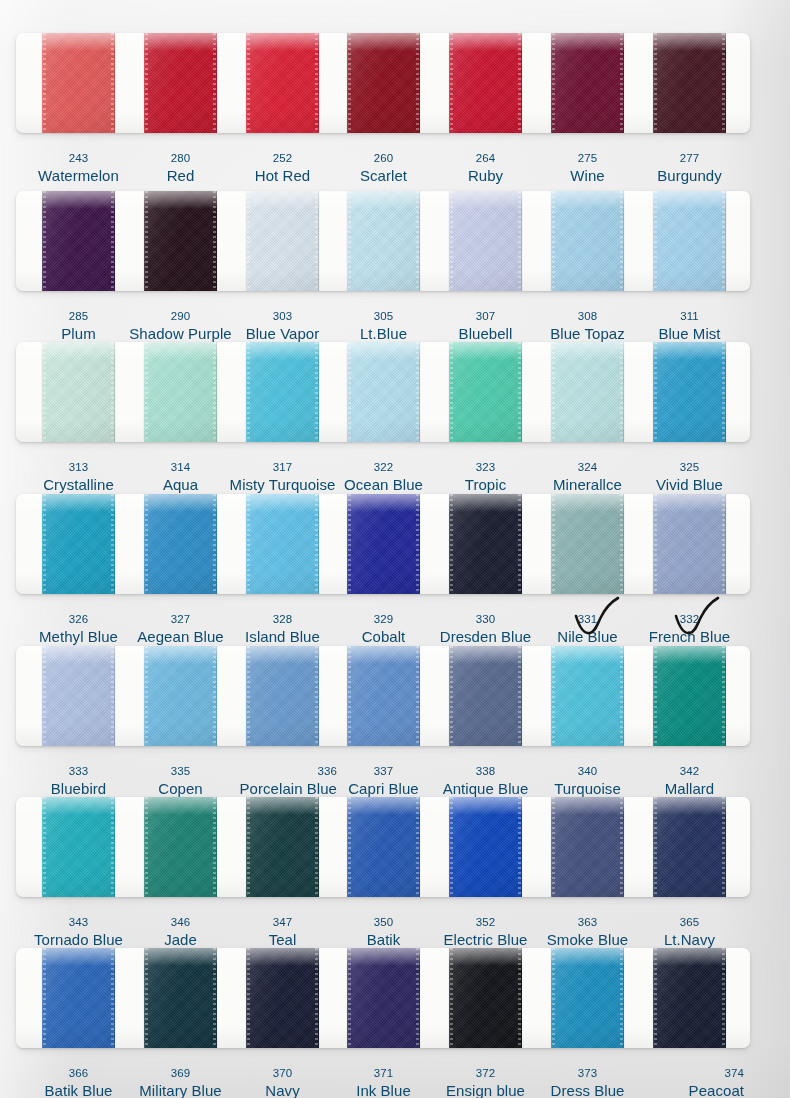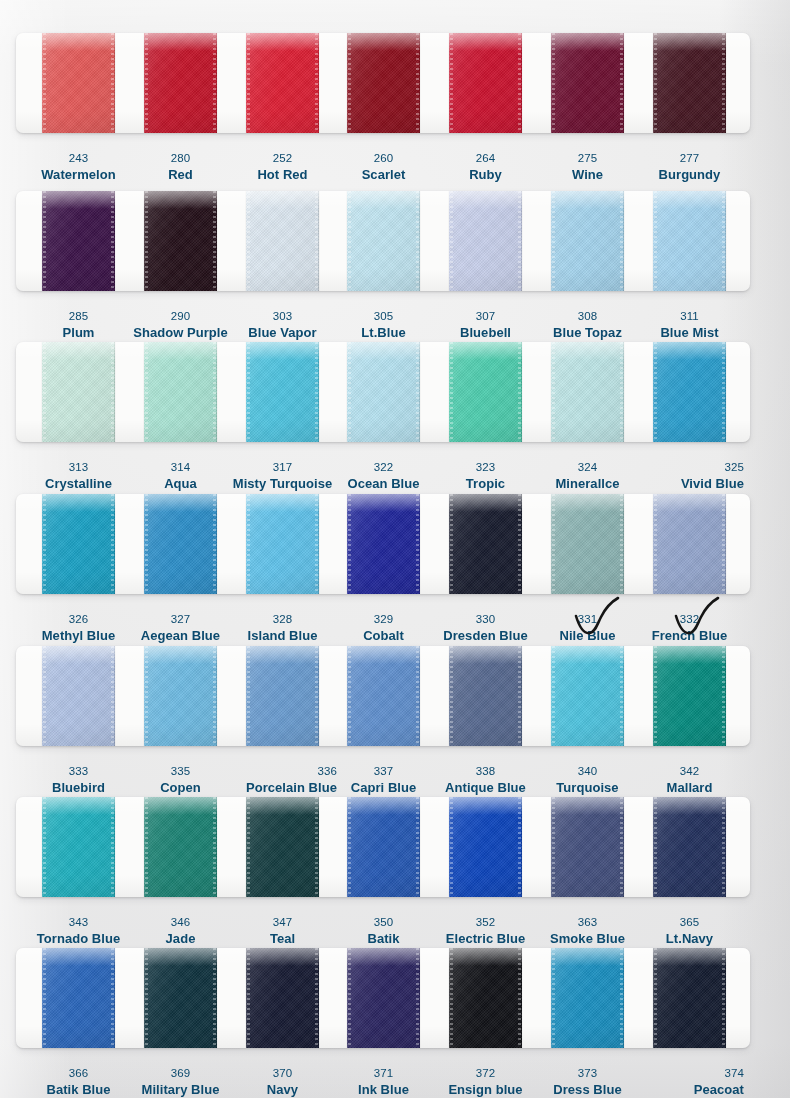--- a/index.html
+++ b/index.html
@@ -126,24 +126,23 @@
     color: #0c4a6e;
     line-height: 1.32;
   }
   .label-code {
     display: block;
     font-size: 11.5px;
     letter-spacing: .1px;
   }
   .label-name {
     display: block;
-    font-size: 13px;
+    font-size: 15px;
     letter-spacing: .05px;
     white-space: nowrap;
-    font-weight: bold;
   }
 
   
   .handmark {
     position: absolute;
     pointer-events: none;
     overflow: visible;
   }
 </style>
 </head>
@@ -346,21 +345,21 @@
           <span class="label-name">Ocean Blue</span>
         </div>
         <div class="label-cell" style="left: 415px; width: 109px;">
           <span class="label-code">323</span>
           <span class="label-name">Tropic</span>
         </div>
         <div class="label-cell" style="left: 517px; width: 109px;">
           <span class="label-code">324</span>
           <span class="label-name">Minerallce</span>
         </div>
-        <div class="label-cell" style="left: 619px; width: 109px; text-align: right;">
+        <div class="label-cell" style="left: 619px; width: 109px;">
           <span class="label-code">325</span>
           <span class="label-name">Vivid Blue</span>
         </div>
       </div>
     </div>
     <div class="palette-row" style="top: 0px;">
       <div class="swatch-card" style="top: 494px; height: 100px;">
         <div class="swatch" title="326 Methyl Blue" style="left: 26px; width: 73px; background-color: rgb(27, 161, 196);">
           <div class="sheen"></div>
           <div class="edge-stitch-l"></div>

